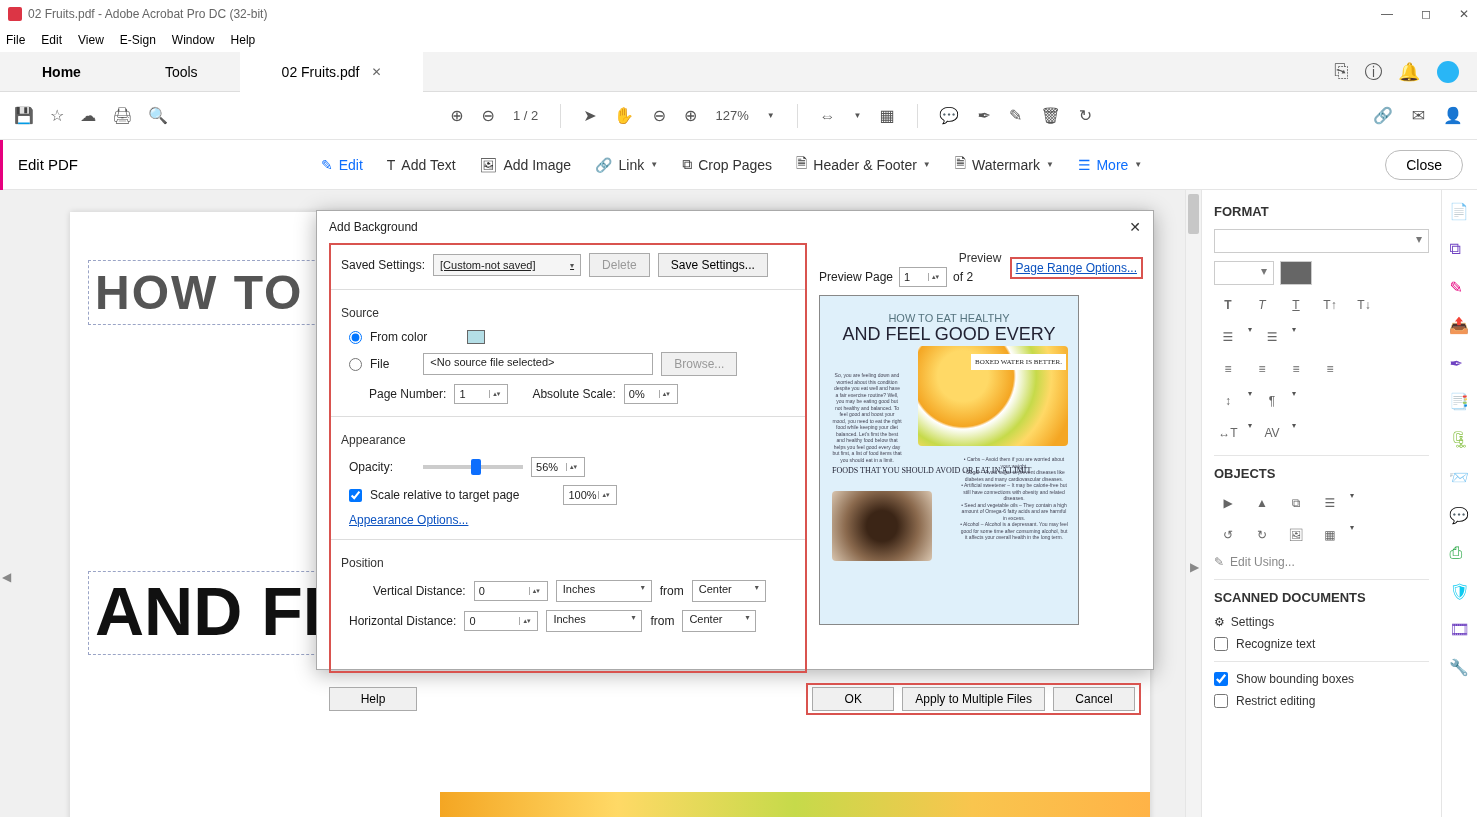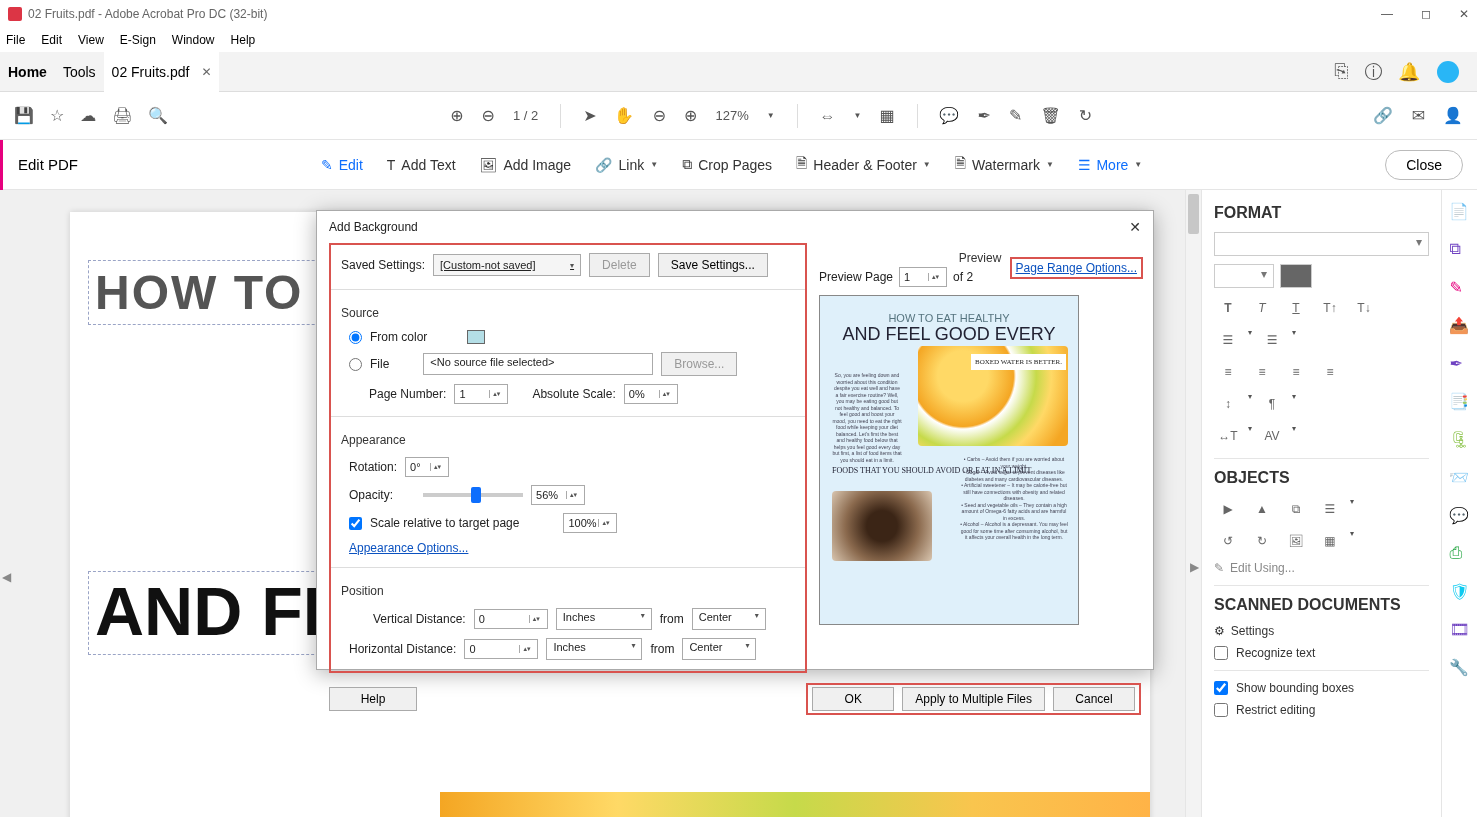--- a/index.html
+++ b/index.html
@@ -10,21 +10,21 @@
 .titlebar .app-icon { width: 14px; height: 14px; background: #dc3545; margin-right: 6px; border-radius: 2px; }
 .win-ctrls { margin-left: auto; display: flex; gap: 28px; color: #555; }
 .win-ctrls span { cursor: default; }
 
 
 .menubar { height: 24px; display: flex; align-items: center; padding: 0 6px; gap: 16px; font-size: 12px; }
 .menubar span { cursor: default; }
 
 
 .tabbar { height: 40px; background: #f3f3f3; display: flex; align-items: center; border-bottom: 1px solid #ddd; }
-.tabbar .tab { padding: 0 8px; height: 40px; display: flex; align-items: center; font-size: 14px; cursor: default; }
+.tabbar .tab { padding: 0 42px; height: 40px; display: flex; align-items: center; font-size: 14px; cursor: default; }
 .tabbar .tab.active { background: #fff; position: relative; }
 .tabbar .tab .close { margin-left: 12px; color: #666; font-size: 12px; }
 .tabbar .right-icons { margin-left: auto; display: flex; gap: 16px; padding-right: 18px; align-items: center; color: #555; font-size: 18px; }
 .avatar { width: 22px; height: 22px; border-radius: 50%; background: #29b6f6; }
 
 
 .toolbar { height: 48px; display: flex; align-items: center; padding: 0 14px; gap: 16px; border-bottom: 1px solid #e5e5e5; color: #555; font-size: 16px; }
 .toolbar .sep { width: 1px; height: 24px; background: #ddd; margin: 0 4px; }
 .toolbar .mid { margin-left: auto; display: flex; align-items: center; gap: 18px; }
 .toolbar .page-ind { font-size: 13px; }
@@ -50,21 +50,21 @@
 .dashed { border: 1px dashed #9aa4c6; padding: 4px 6px; display: inline-block; }
 .fruit-strip { position: absolute; bottom: 0; left: 370px; right: 0; height: 70px; background: linear-gradient(90deg,#f4a623,#ffd966,#c6da4a,#f9c54e,#ffb347); }
 .water-label { position: absolute; bottom: 10px; left: 830px; font-family: Impact, sans-serif; font-size: 36px; color: #222; }
 .scrollbar-v { width: 16px; background: #f3f3f3; border-left: 1px solid #e5e5e5; position: relative; }
 .scrollbar-v .thumb { position: absolute; top: 4px; left: 2px; right: 2px; height: 40px; background: #c7c7c7; border-radius: 2px; }
 .caret-left { position: absolute; left: 2px; top: 380px; color: #888; font-size: 12px; }
 .caret-right { position: absolute; right: 2px; top: 380px; color: #888; font-size: 12px; }
 
 
 .rightpanel { width: 240px; border-left: 1px solid #e5e5e5; padding: 14px 12px; font-size: 12px; color: #333; overflow: hidden; position: relative; }
-.rightpanel h4 { font-size: 16px; font-weight: 600; color: #333; margin-bottom: 10px; }
+.rightpanel h4 { font-size: 13px; font-weight: 600; color: #333; margin-bottom: 10px; }
 .rp-row { display: flex; gap: 6px; margin-bottom: 8px; }
 .rp-box { border: 1px solid #ccc; flex: 1; height: 24px; background: #fff; }
 .rp-box.small { width: 32px; flex: none; }
 .rp-grid { display: flex; flex-wrap: wrap; gap: 6px; margin-bottom: 8px; }
 .rp-ico { width: 28px; height: 24px; display: flex; align-items: center; justify-content: center; color: #666; border: 1px solid transparent; }
 .rp-sep { height: 1px; background: #e5e5e5; margin: 10px 0; }
 .rp-chk { display: flex; align-items: center; gap: 8px; margin-bottom: 8px; }
 .rp-chk input { width: 14px; height: 14px; }
 .rightrail { width: 36px; border-left: 1px solid #e5e5e5; display: flex; flex-direction: column; align-items: center; gap: 18px; padding-top: 12px; }
 .rightrail .rico { width: 20px; height: 20px; font-size: 16px; color: #888; }
@@ -359,27 +359,20 @@
         <span>Absolute Scale:</span>
         <div class="numbox">
             <span>0%</span>
             <div class="spin">▴▾</div>
           </div>
       </div>
       <div class="dlg-sep"></div>
 
       <div class="fieldset-title">Appearance</div>
       <div class="radio-row">
-        <span>Rotation:</span>
-        <div class="numbox" style="width:44px">
-            <span>0°</span>
-            <div class="spin">▴▾</div>
-          </div>
-      </div>
-      <div class="radio-row">
         <span>Opacity:</span>
         <span style="width:14px"></span>
         <div class="opac-slider">
             <div class="thumb"></div>
           </div>
         <div class="numbox">
             <span>56%</span>
             <div class="spin">▴▾</div>
           </div>
       </div>

